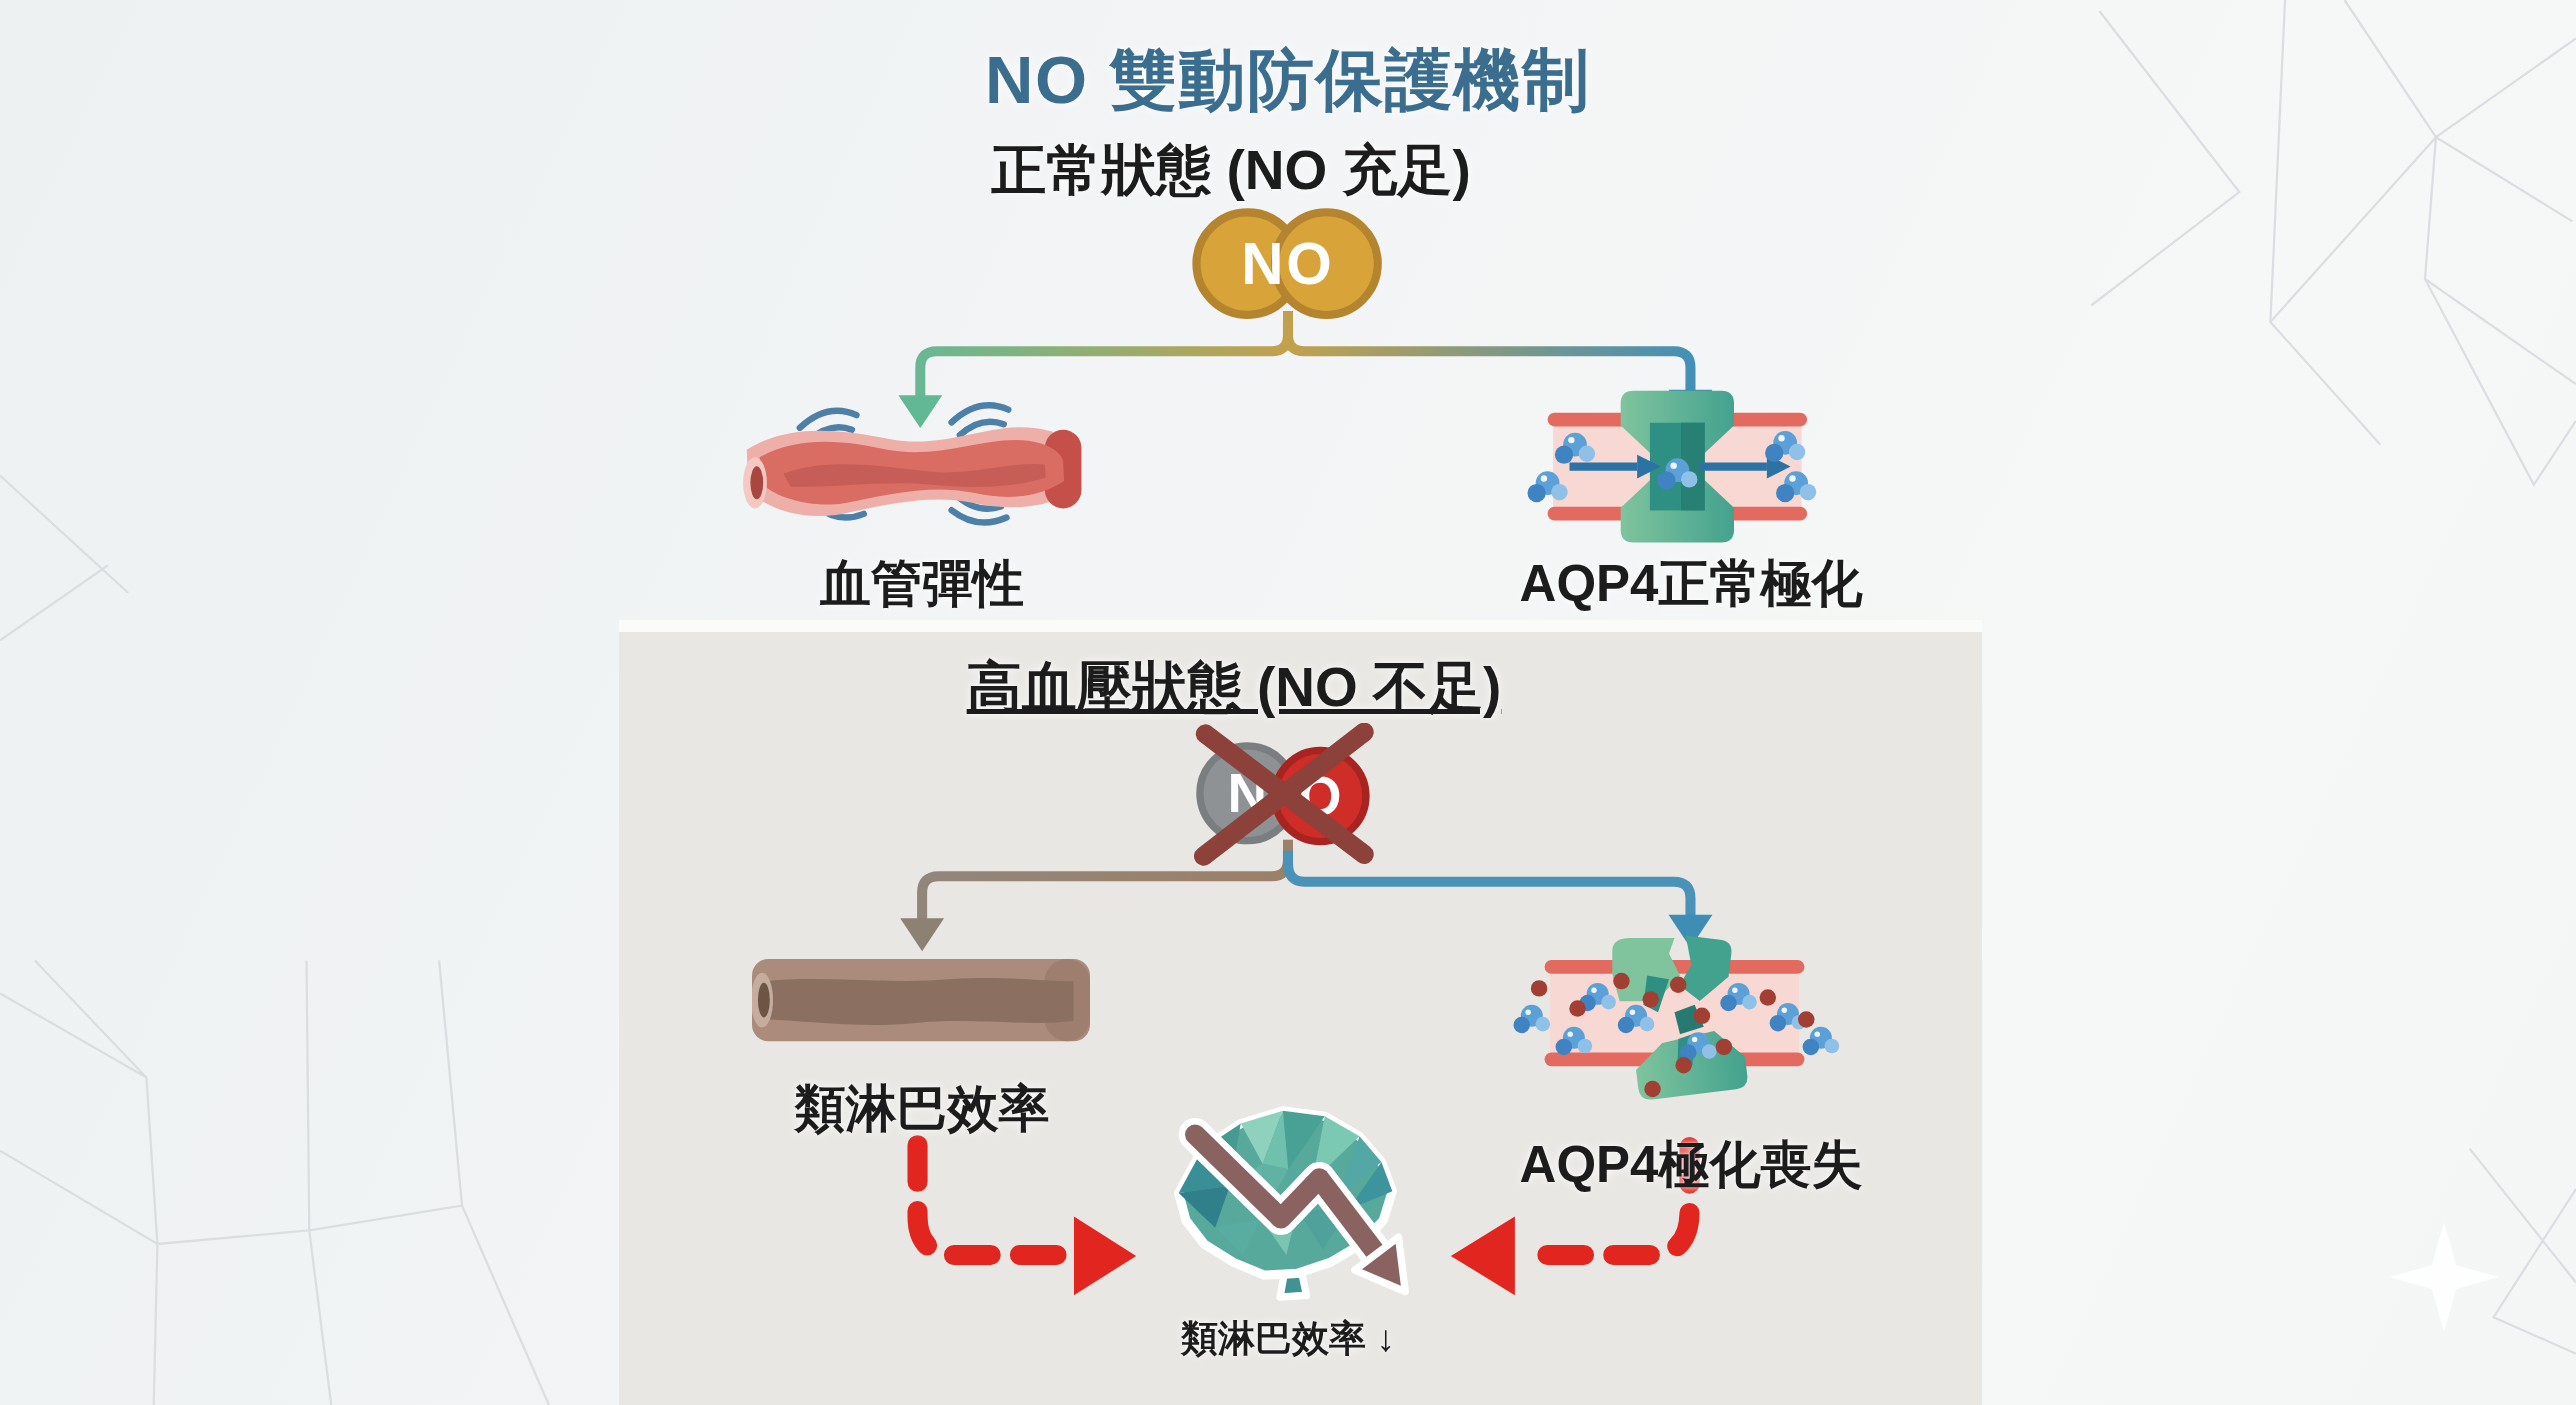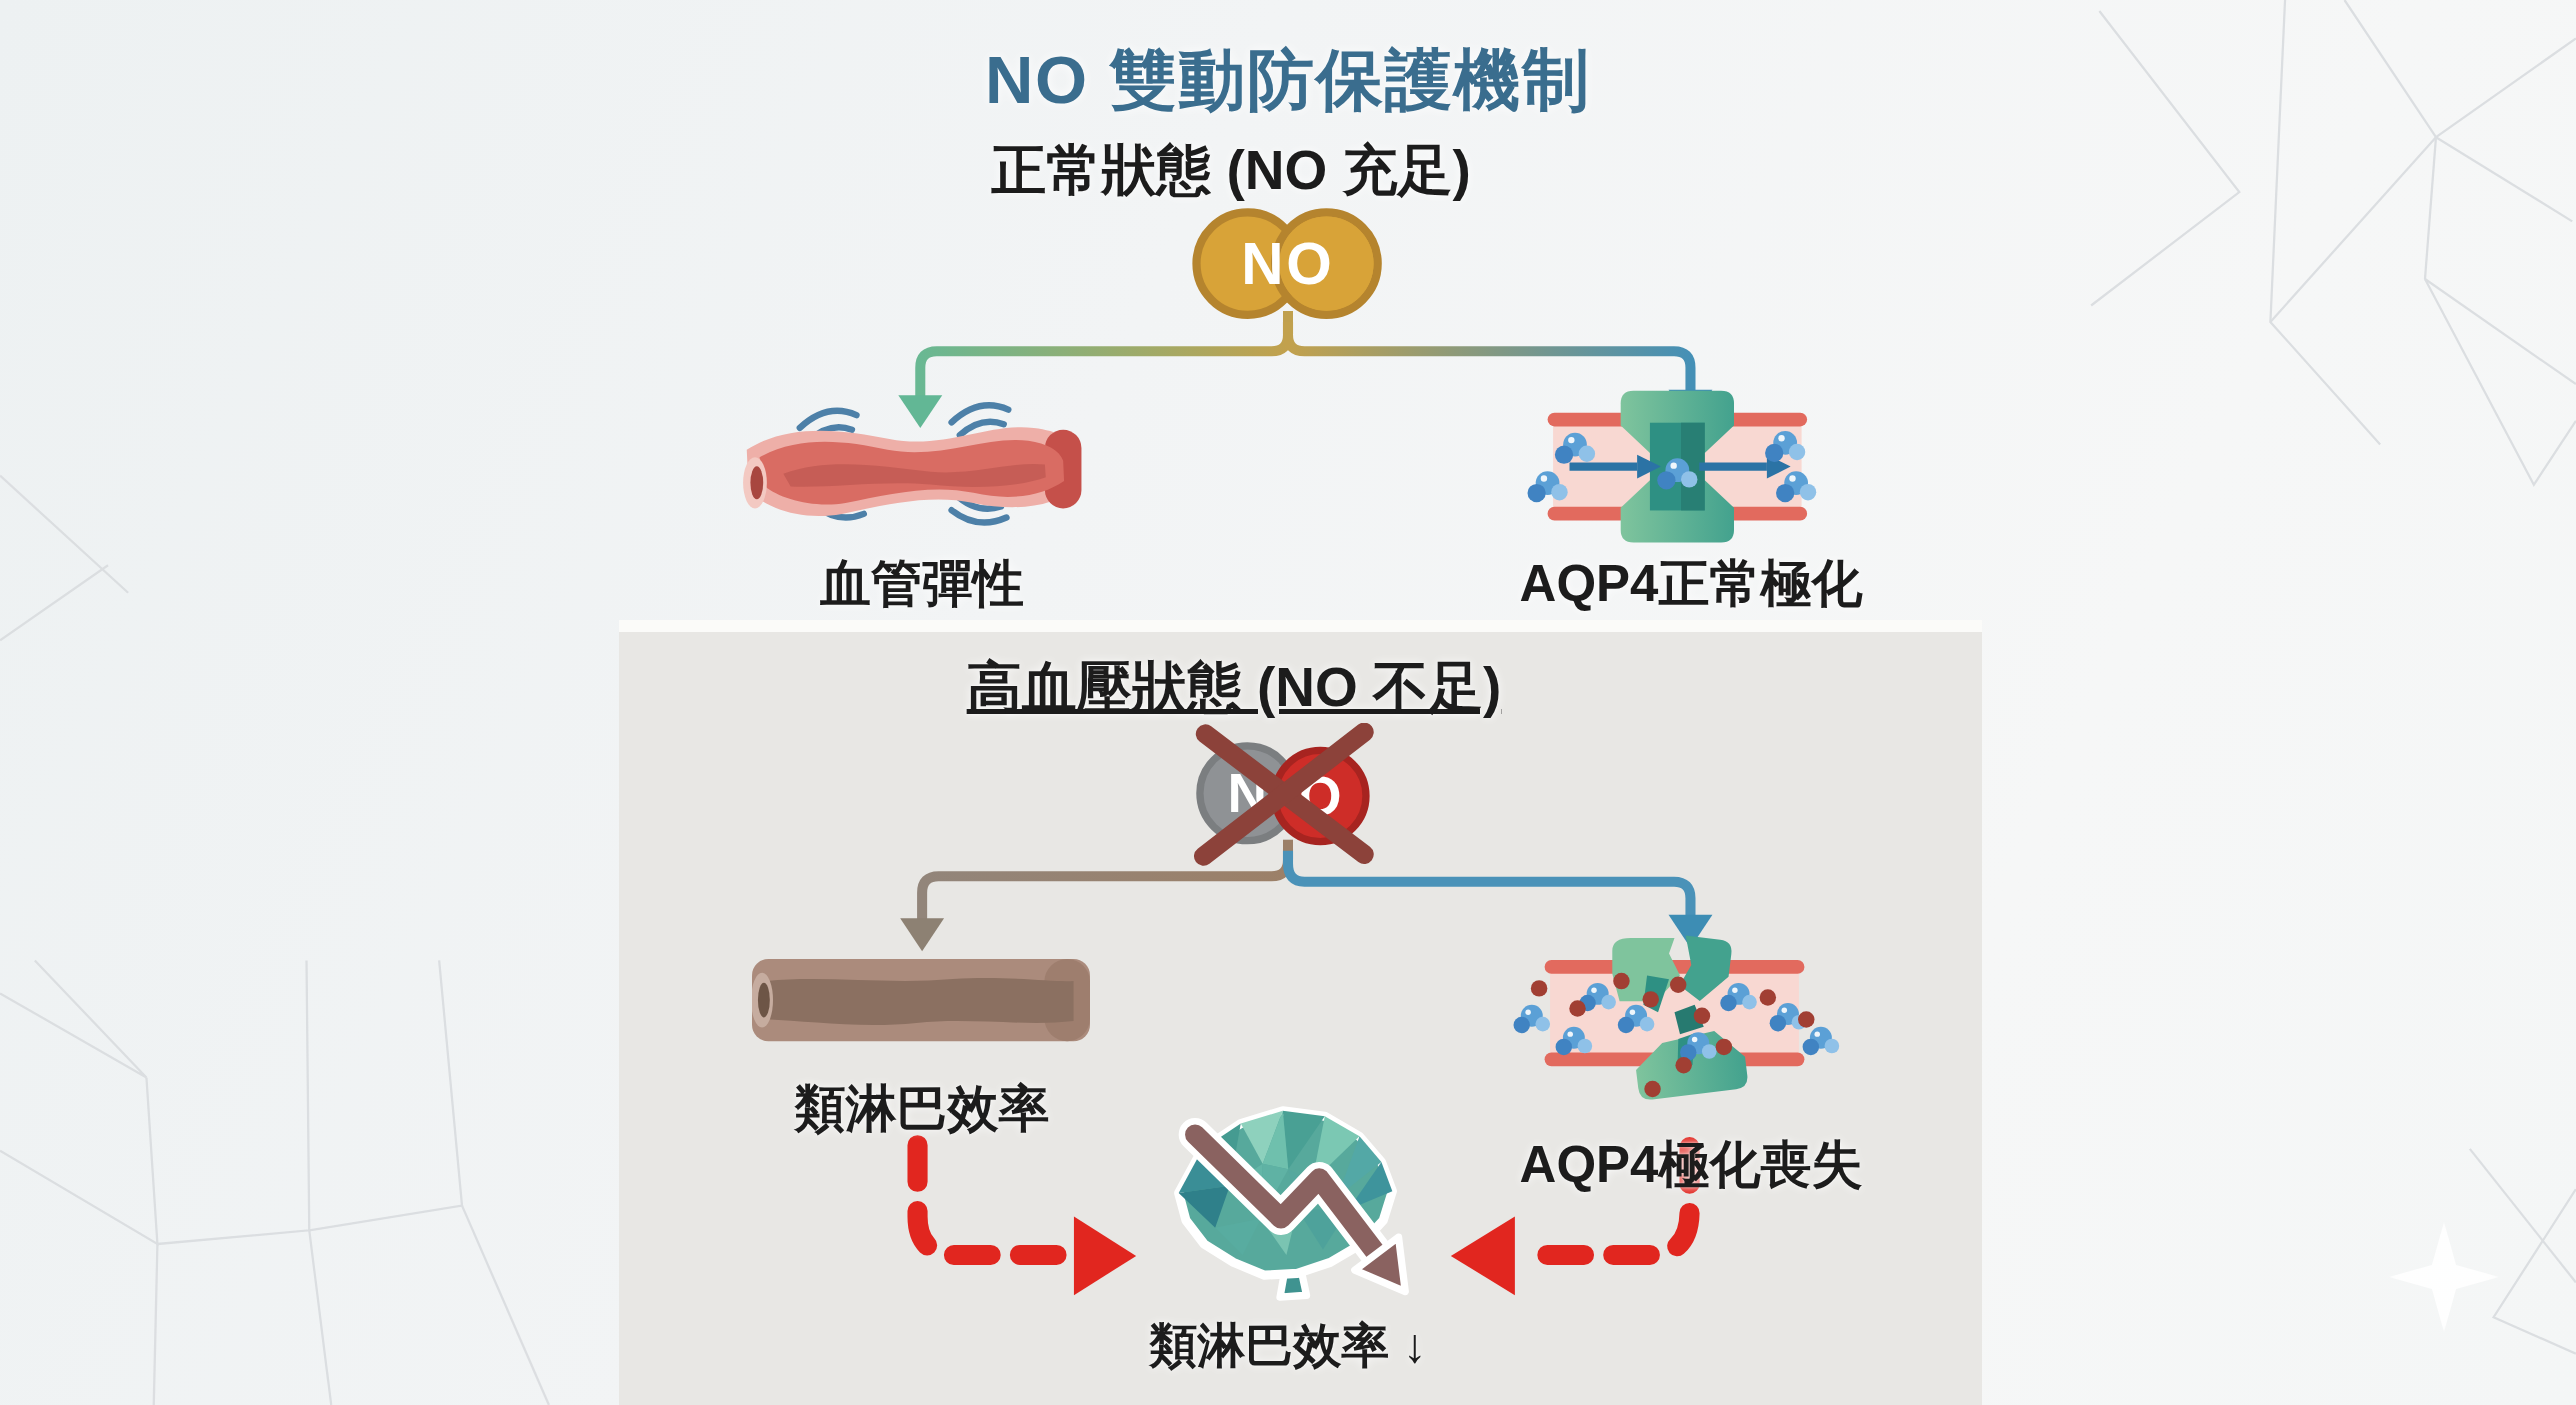--- a/index.html
+++ b/index.html
@@ -23,21 +23,21 @@
   .fig{z-index:5;}
   .txt{z-index:6;white-space:nowrap;font-weight:bold;color:#1c1c1c;
        text-shadow:0 0 9.1px rgba(255,255,255,.85),0 0 2.7px rgba(255,255,255,.6);}
   .page-title{
     left:1288px;top:35px;transform:translateX(-50%);
     font-size:67px;letter-spacing:1.8px;color:#3a6d8e;
     text-shadow:0 0 11px rgba(255,255,255,.9);
   }
   .section-heading{transform:translateX(-50%);font-size:55px;}
   .item-label{transform:translateX(-50%);font-size:51px;margin-top:8px;}
-  .outcome-label{transform:translateX(-50%);font-size:48px;}
+  .outcome-label{transform:translateX(-50%);font-size:37px;}
 </style>
 </head>
 <body>
 
 <svg class="abs bg-pattern" width="2576" height="1405" viewBox="0 0 2816 1536">
   <g stroke="#d9dcdf" stroke-width="2.5" fill="none" opacity="0.9">
     <path d="M2295,12 L2448,210 L2286,334"></path>
     <path d="M2498,0 L2482,352 L2602,486"></path>
     <path d="M2482,352 L2663,150"></path>
     <path d="M2563,0 L2663,150 L2816,42"></path>

